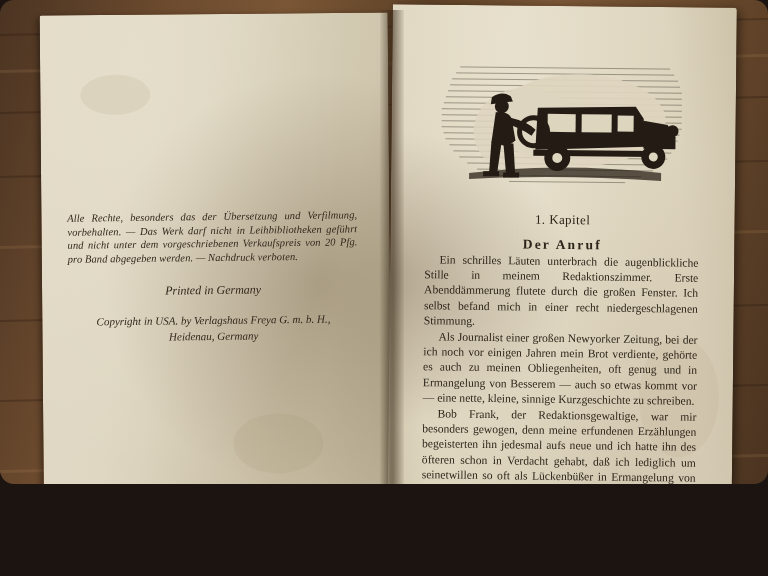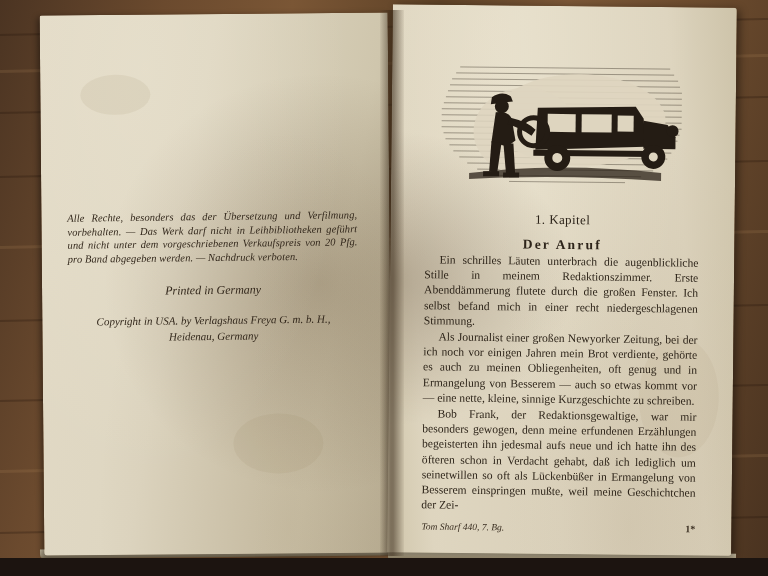--- a/index.html
+++ b/index.html
@@ -9,24 +9,25 @@
   }
   body {
     width: 768px;
     height: 576px;
     overflow: hidden;
     font-family: "Liberation Serif", serif;
   }
   #scene {
     position: relative;
     width: 768px;
-    height: 558px;
+    height: 484px;
     background:
       linear-gradient(105deg, #4b3422 0%, #6b4a2e 18%, #7a5635 32%, #5e4227 48%, #7b5737 62%, #6a4a2d 78%, #4a3320 100%);
     overflow: hidden;
+    border-radius: 14px;
   }
   
   #scene .grain {
     position: absolute;
     left: -10%;
     width: 120%;
     height: 2px;
     background: rgba(40,24,12,0.30);
     transform: rotate(-1.2deg);
     pointer-events: none;

